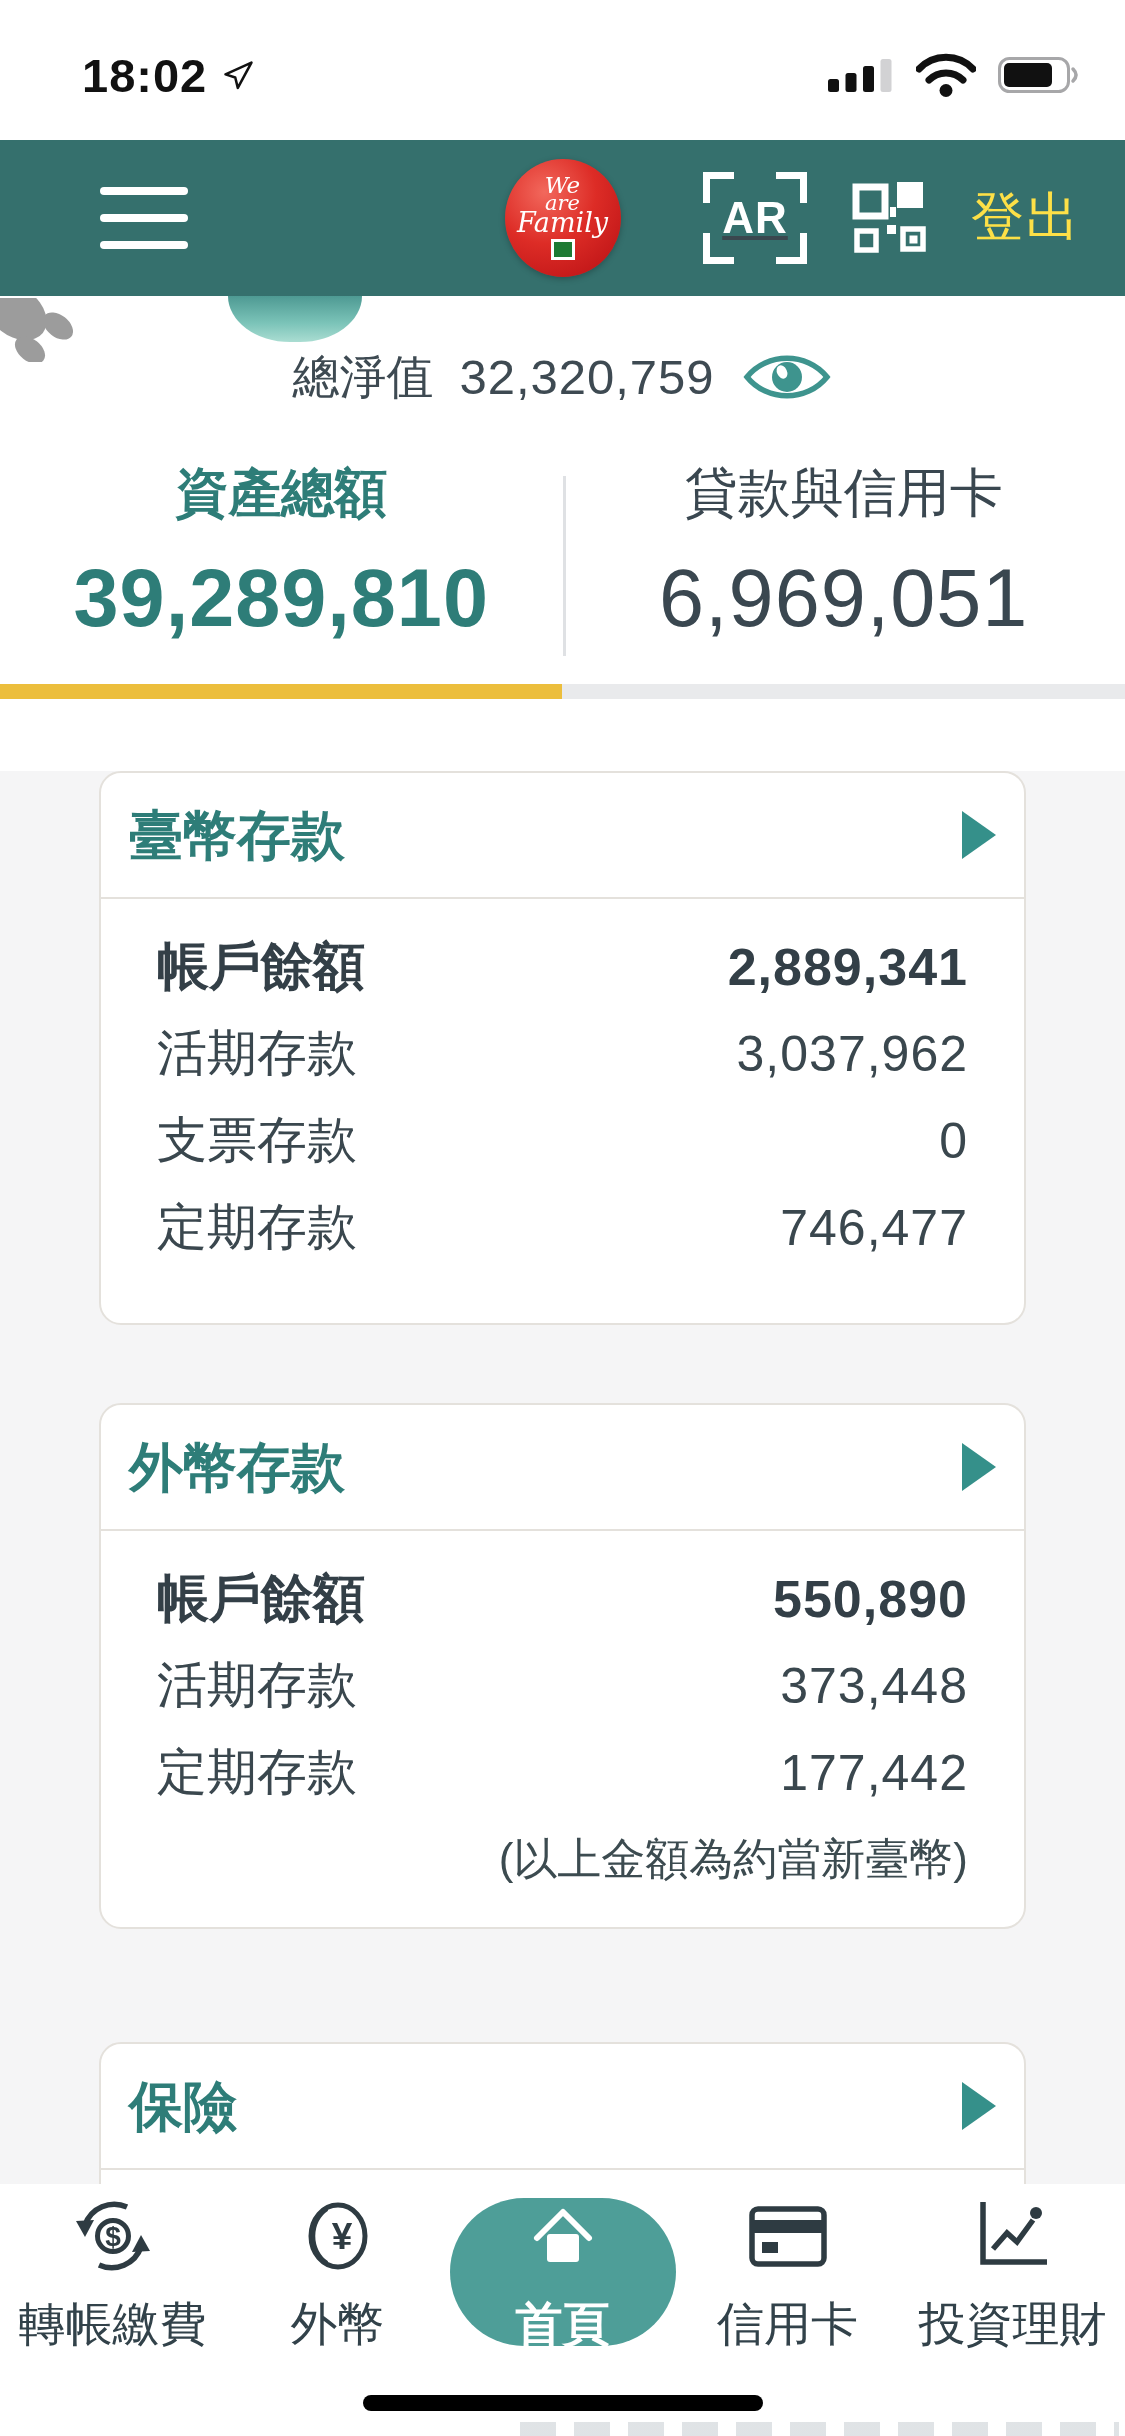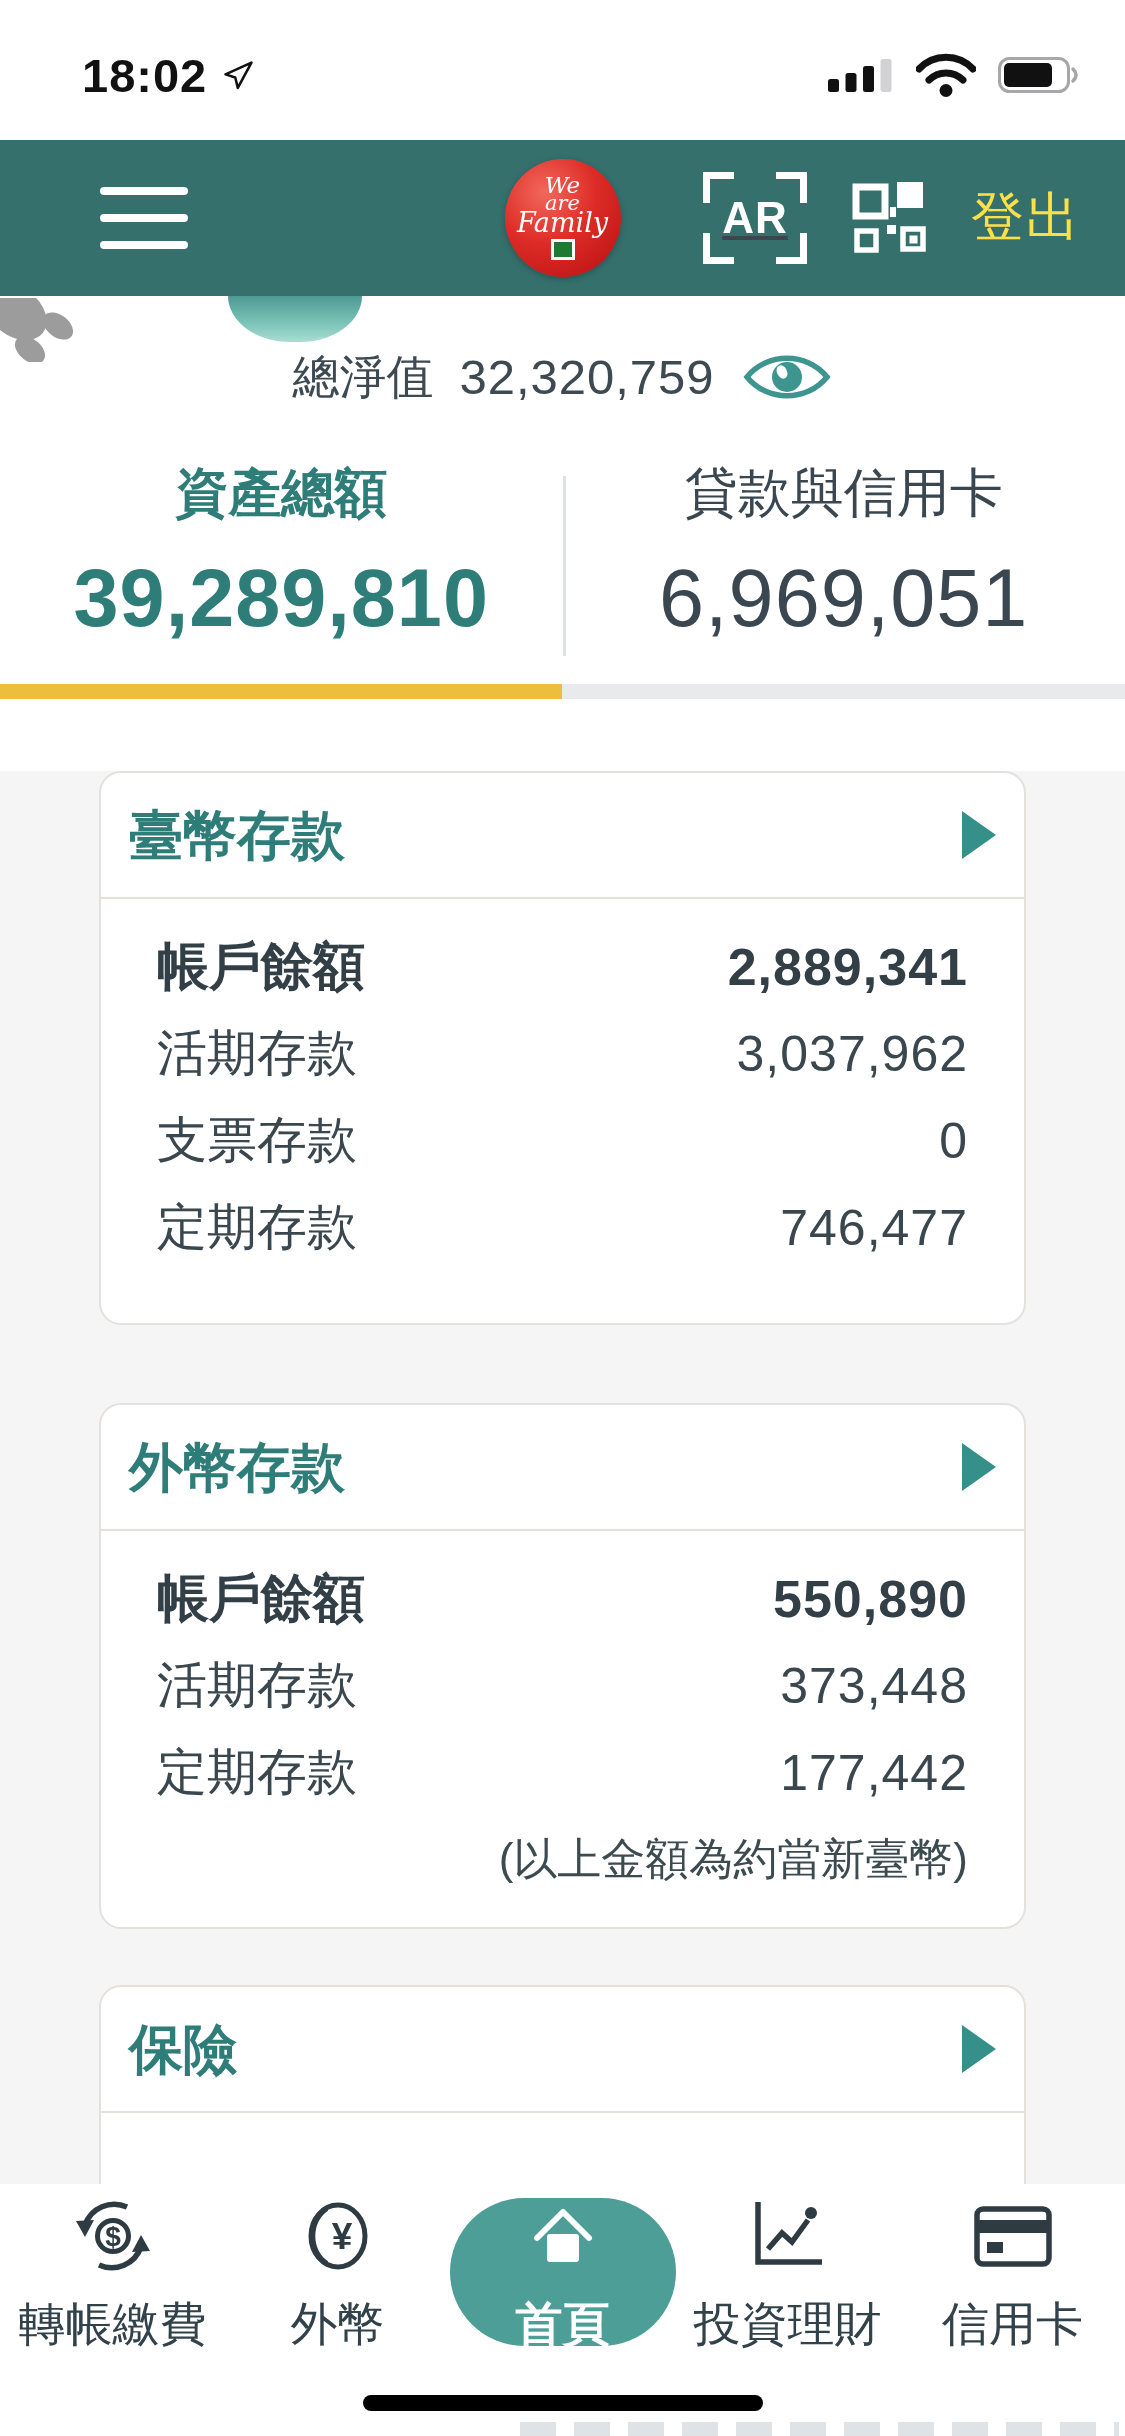--- a/index.html
+++ b/index.html
@@ -58,21 +58,21 @@
   .tab.active .tab-label{color:#2E7D78;font-weight:700;}
   .tab.active .tab-value{color:#2E7D78;font-weight:700;}
   .tabs-divider{position:absolute;left:50%;top:14px;bottom:-8px;width:3px;background:#DFE1E4;}
   .tab-underline{margin-top:36px;height:15px;
                  background:linear-gradient(90deg,#ECBE3C 0 50%,#E9EAEC 50% 100%);}
 
   .card-area{background:#F5F5F6;padding-bottom:400px;}
   .card{margin:0 99px;background:#fff;border:2px solid #E4E1DC;border-radius:22px;}
   .card.c1{margin-top:72px;}
   .card.c2{margin-top:78px;}
-  .card.c3{margin-top:56px;}
+  .card.c3{margin-top:113px;}
   .card-head{display:flex;align-items:center;justify-content:space-between;
              padding:34px 28px;cursor:pointer;}
   .card-title{font-size:54px;font-weight:700;color:#2E7D78;line-height:56px;}
   .chevron{width:0;height:0;border-left:34px solid #35908A;
            border-top:24px solid transparent;border-bottom:24px solid transparent;}
   .card-body{border-top:2px solid #E4E1DC;padding:24px 56px 52px;}
   .card.c2 .card-body{padding-bottom:24px;}
   .row{height:87px;display:flex;align-items:center;justify-content:space-between;}
   .row .lbl{font-size:50px;color:#3A474E;}
   .row .val{font-size:50px;color:#3A474E;letter-spacing:1px;}
@@ -286,36 +286,36 @@
           <svg width="76" height="76" viewBox="0 0 76 76">
             <path d="M12 40 L38 14 L64 40" stroke="#fff" stroke-width="6" fill="none" stroke-linecap="round" stroke-linejoin="round"></path>
             <rect x="22" y="36" width="32" height="28" rx="3" fill="#fff"></rect>
           </svg>
         </div>
         <div class="nav-label">首頁</div>
       </div>
       <div class="nav-item">
         <div class="nav-icon">
           <svg width="88" height="88" viewBox="0 0 88 88">
+            <rect x="8" y="17" width="72" height="55" rx="6" fill="none" stroke="#2E3B42" stroke-width="5.5"></rect>
+            <rect x="8" y="28" width="72" height="13" fill="#2E3B42"></rect>
+            <rect x="18" y="50" width="16" height="11" fill="#2E3B42"></rect>
+          </svg>
+        </div>
+        <div class="nav-label">信用卡</div>
+      </div>
+      <div class="nav-item">
+        <div class="nav-icon">
+          <svg width="88" height="88" viewBox="0 0 88 88">
             <path d="M14 10 V 70 H 78" fill="none" stroke="#2E3B42" stroke-width="5.5"></path>
             <path d="M24 57 L38 41 L48 50 L64 28" fill="none" stroke="#2E3B42" stroke-width="5.5"></path>
             <circle cx="67" cy="21" r="6" fill="#2E3B42"></circle>
           </svg>
         </div>
         <div class="nav-label">投資理財</div>
       </div>
-      <div class="nav-item">
-        <div class="nav-icon">
-          <svg width="88" height="88" viewBox="0 0 88 88">
-            <rect x="8" y="17" width="72" height="55" rx="6" fill="none" stroke="#2E3B42" stroke-width="5.5"></rect>
-            <rect x="8" y="28" width="72" height="13" fill="#2E3B42"></rect>
-            <rect x="18" y="50" width="16" height="11" fill="#2E3B42"></rect>
-          </svg>
-        </div>
-        <div class="nav-label">信用卡</div>
-      </div>
     </div>
   </div>
 
   <div class="peek-strip"></div>
   <div class="home-indicator"></div>
 
 </div>
 
 </body></html>

